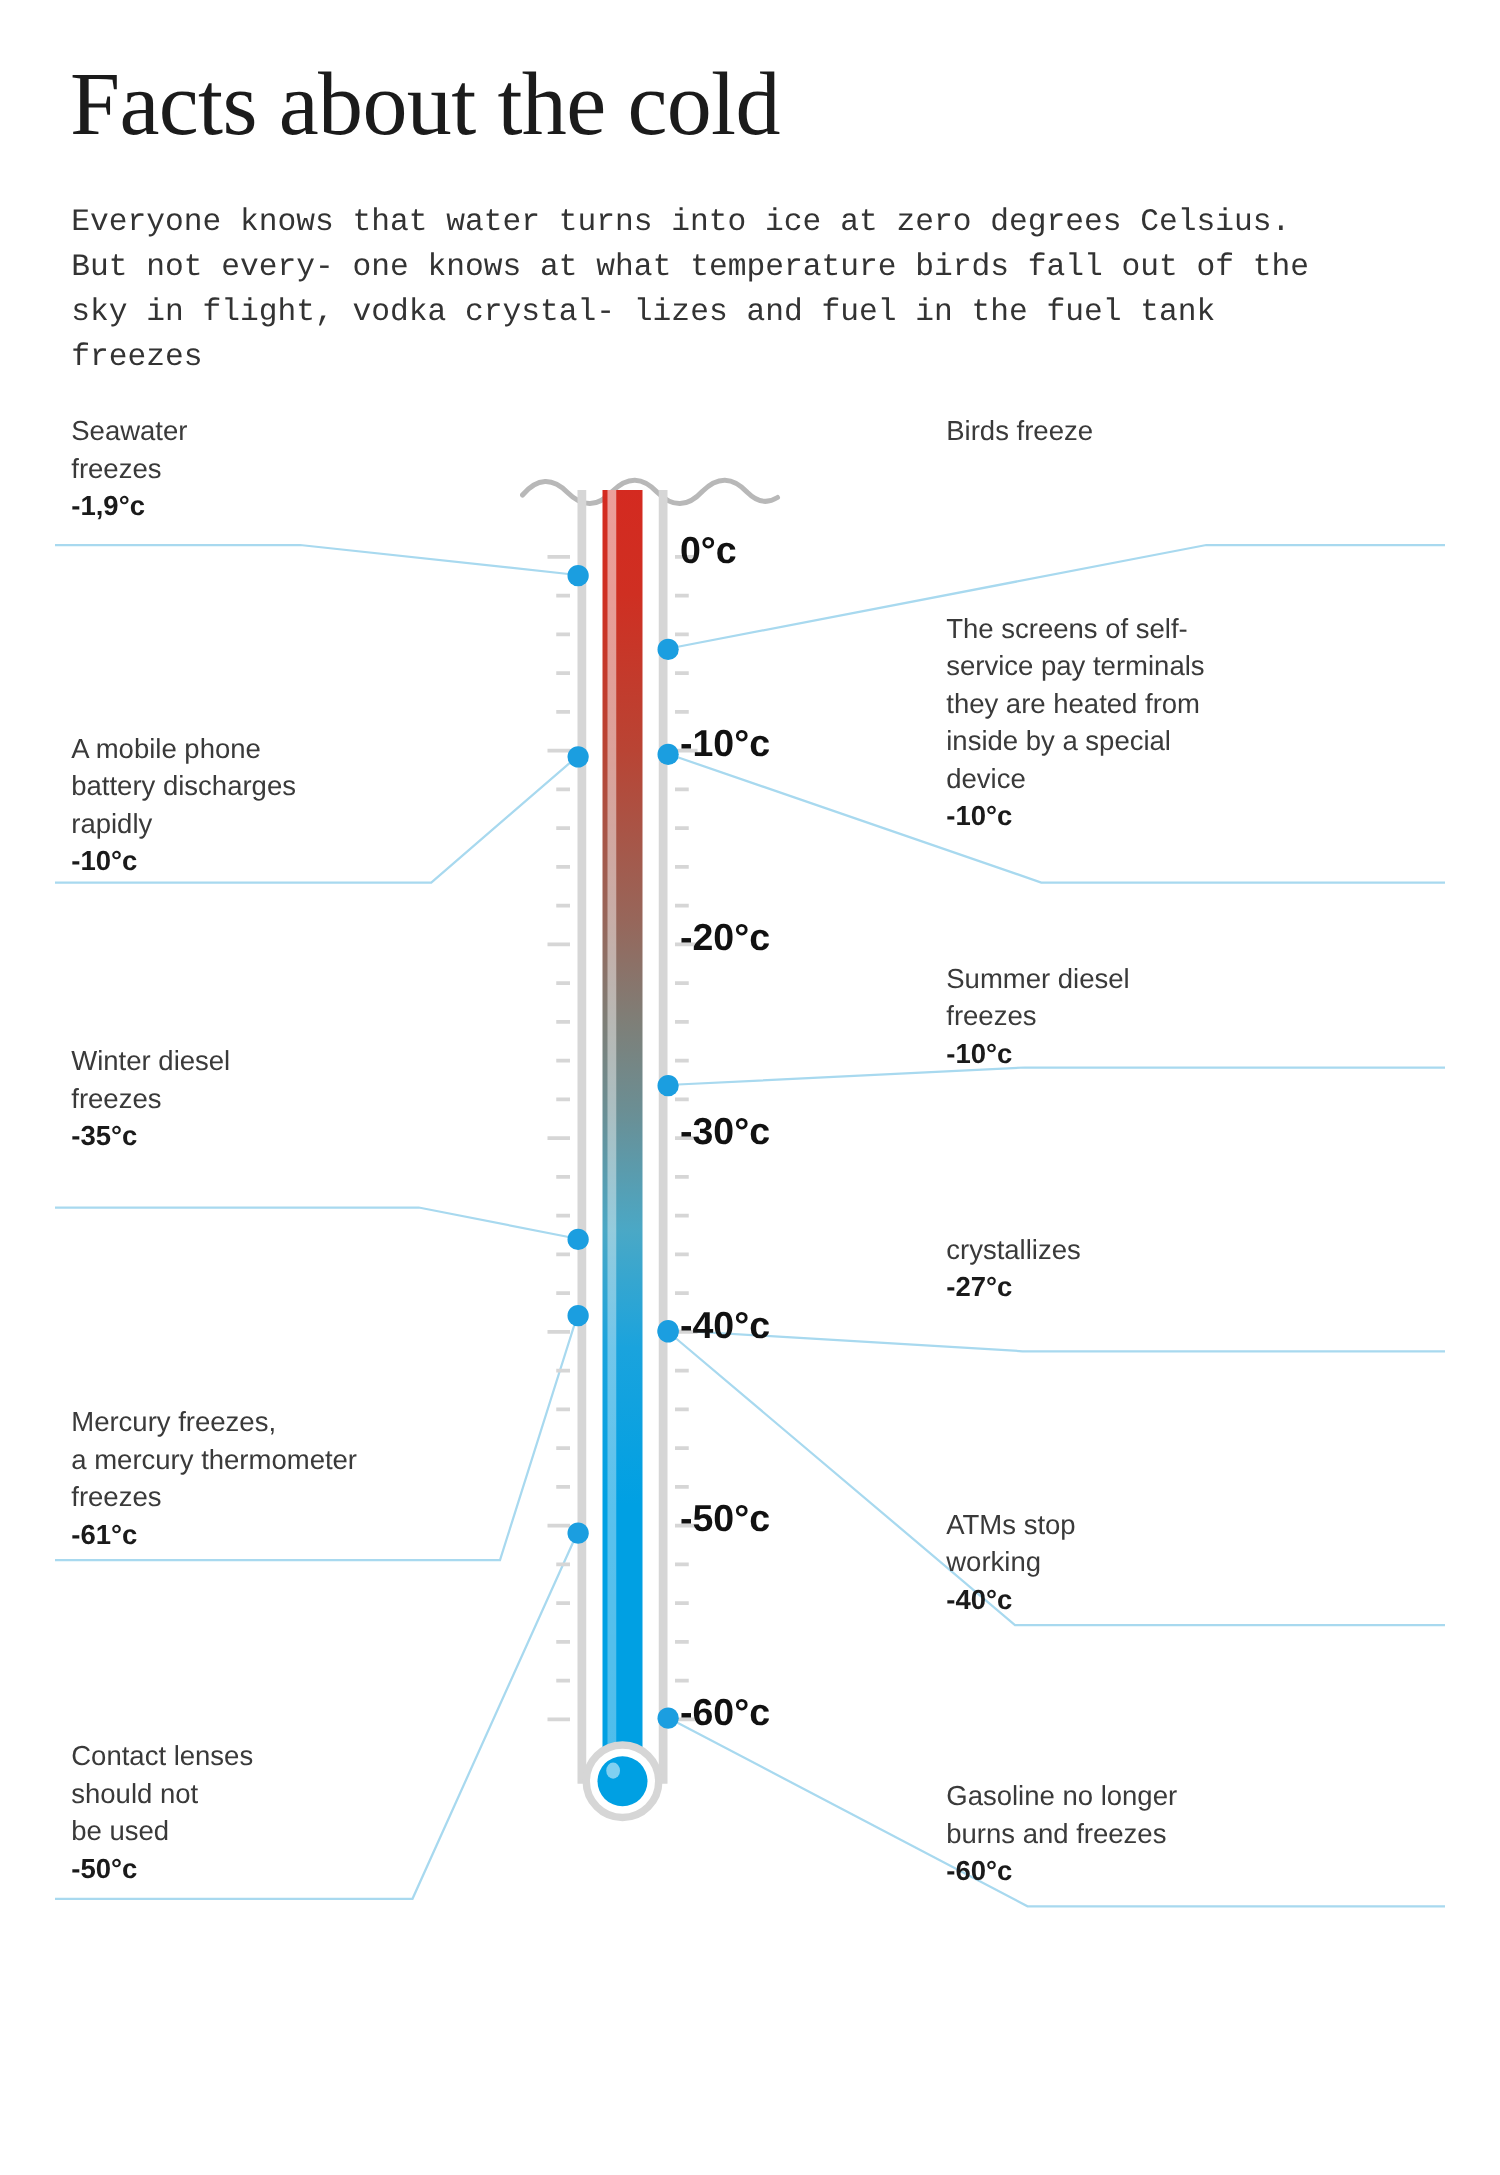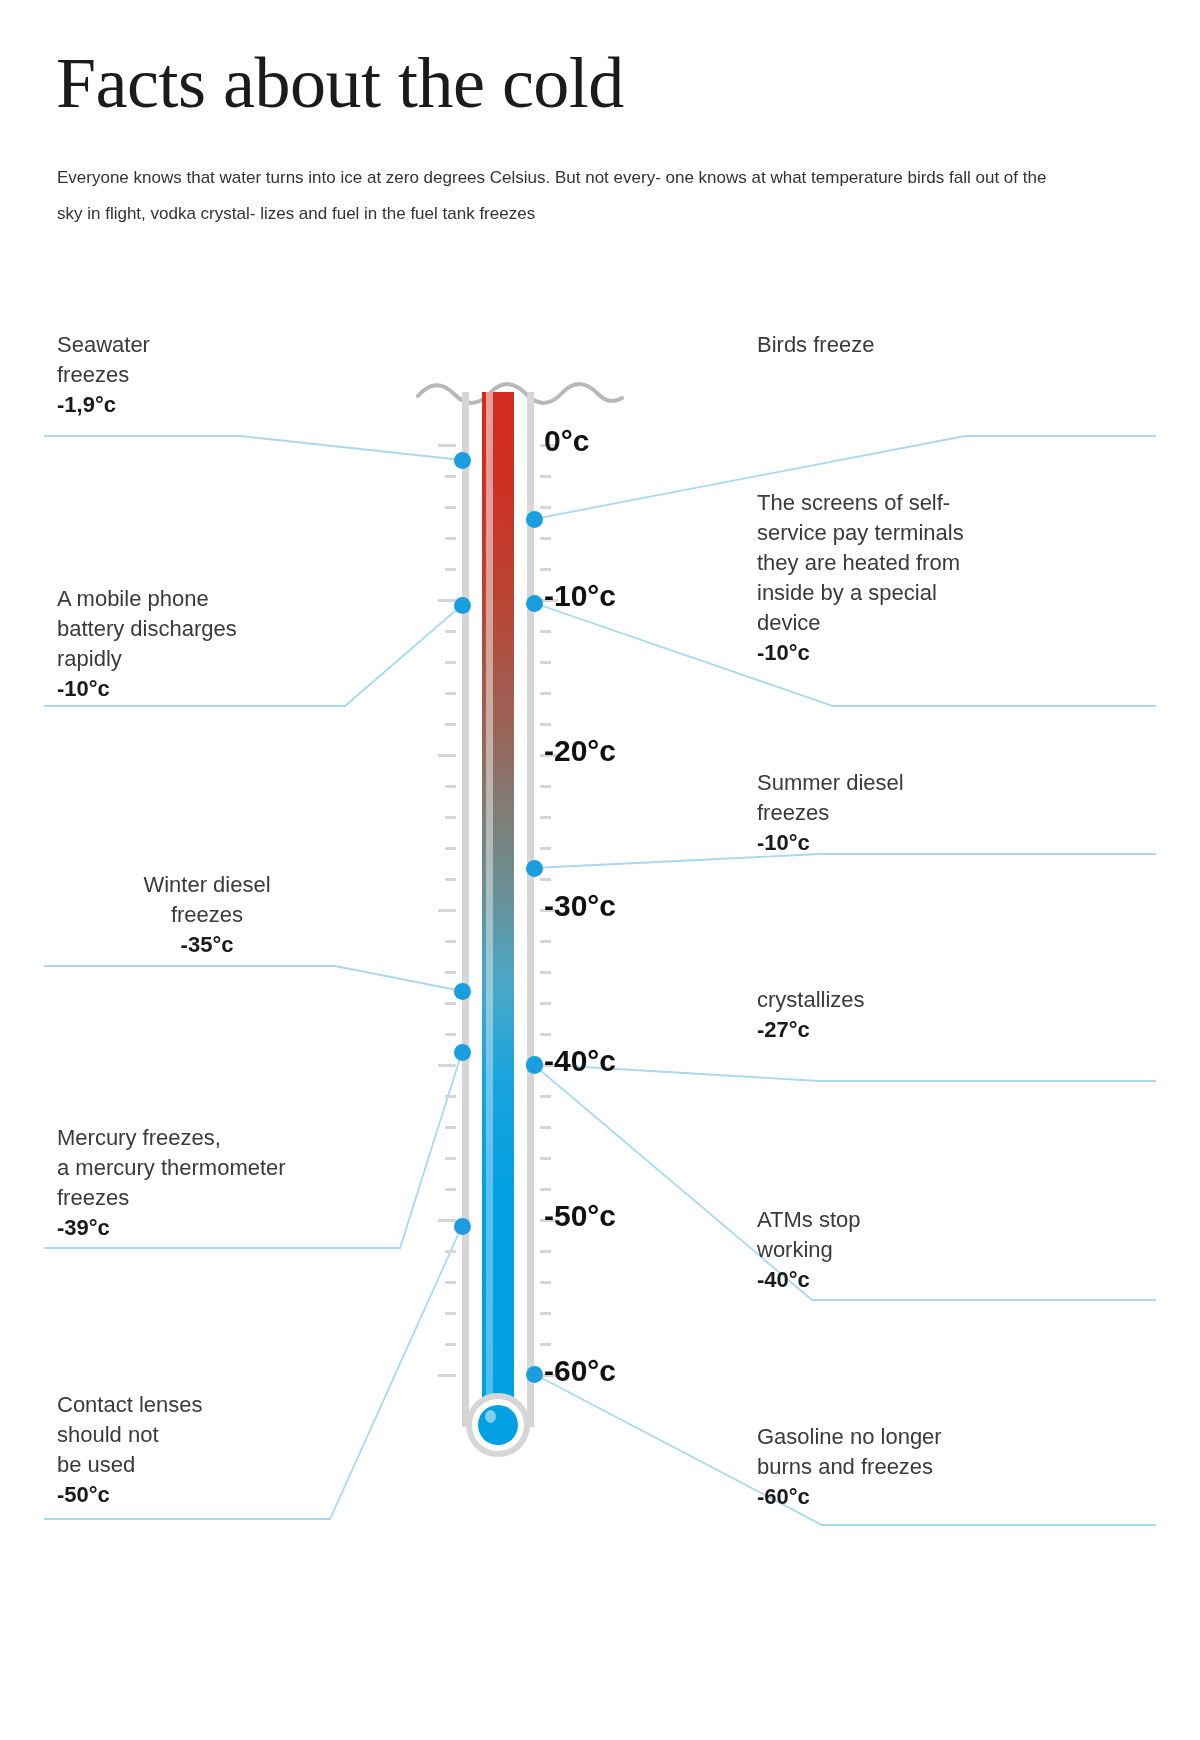--- a/index.html
+++ b/index.html
@@ -16,22 +16,23 @@
   .title{
     position:absolute;left:56px;top:42px;
     font-family:"Liberation Serif", serif;
     font-size:72px;line-height:82px;
     color:#1b1b1b;font-weight:400;
     letter-spacing:-0.5px;
     white-space:nowrap;
   }
   .intro{
     position:absolute;left:57px;top:160px;width:1010px;
-    font-size:17px;line-height:36px;
+    font-size:25px;line-height:36px;
     color:#333333;
+    font-family:Liberation Mono, monospace;
   }
 
   
   #connectors{position:absolute;left:0;top:0;width:1200px;height:1740px;}
 
   
   .lbl{position:absolute;font-size:22px;line-height:30px;color:#3a3a3a;}
   .lbl .ln{display:block;white-space:nowrap;}
   .lbl .temp{display:block;font-weight:bold;color:#1a1a1a;white-space:nowrap;}
   .lbl.right{left:auto;}
@@ -217,30 +218,30 @@
       </div>
       <div class="lbl right" style="left: 757px; top: 768px; width: 300px;">
         <span class="ln">Summer diesel</span>
         <span class="ln">freezes</span>
         <span class="temp">-10°c</span>
       </div>
       <div class="lbl right" style="left: 757px; top: 985px; width: 300px;">
         <span class="ln">crystallizes</span>
         <span class="temp">-27°c</span>
       </div>
-      <div class="lbl left" style="left: 57px; top: 870px; width: 300px; text-align: center;">
+      <div class="lbl left" style="left: 57px; top: 834px; width: 300px;">
         <span class="ln">Winter diesel</span>
         <span class="ln">freezes</span>
         <span class="temp">-35°c</span>
       </div>
       <div class="lbl left" style="left: 57px; top: 1123px; width: 340px;">
         <span class="ln">Mercury freezes,</span>
         <span class="ln">a mercury thermometer</span>
         <span class="ln">freezes</span>
-        <span class="temp">-39°c</span>
+        <span class="temp">-61°c</span>
       </div>
       <div class="lbl right" style="left: 757px; top: 1205px; width: 300px;">
         <span class="ln">ATMs stop</span>
         <span class="ln">working</span>
         <span class="temp">-40°c</span>
       </div>
       <div class="lbl left" style="left: 57px; top: 1390px; width: 300px;">
         <span class="ln">Contact lenses</span>
         <span class="ln">should not</span>
         <span class="ln">be used</span>

